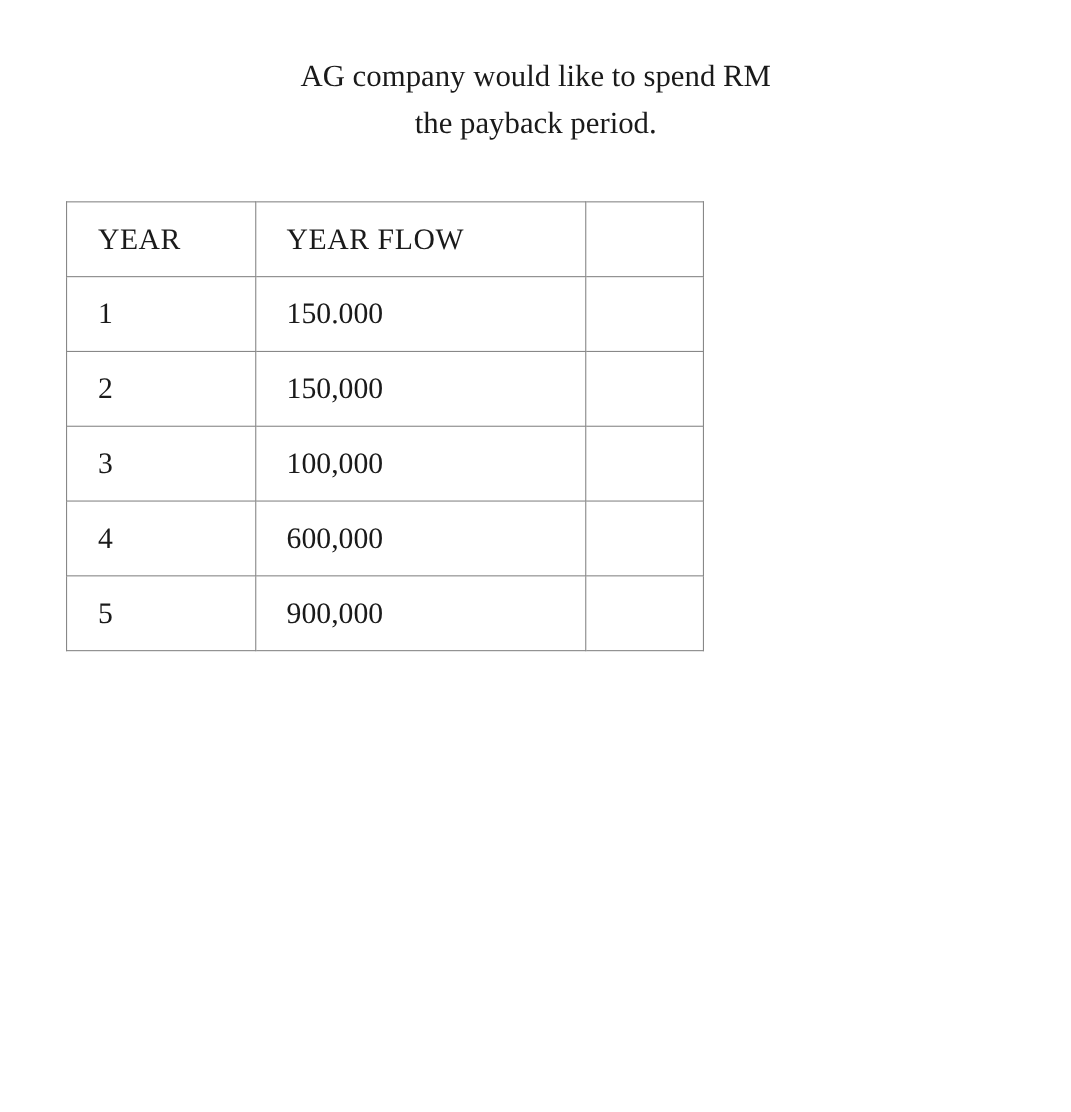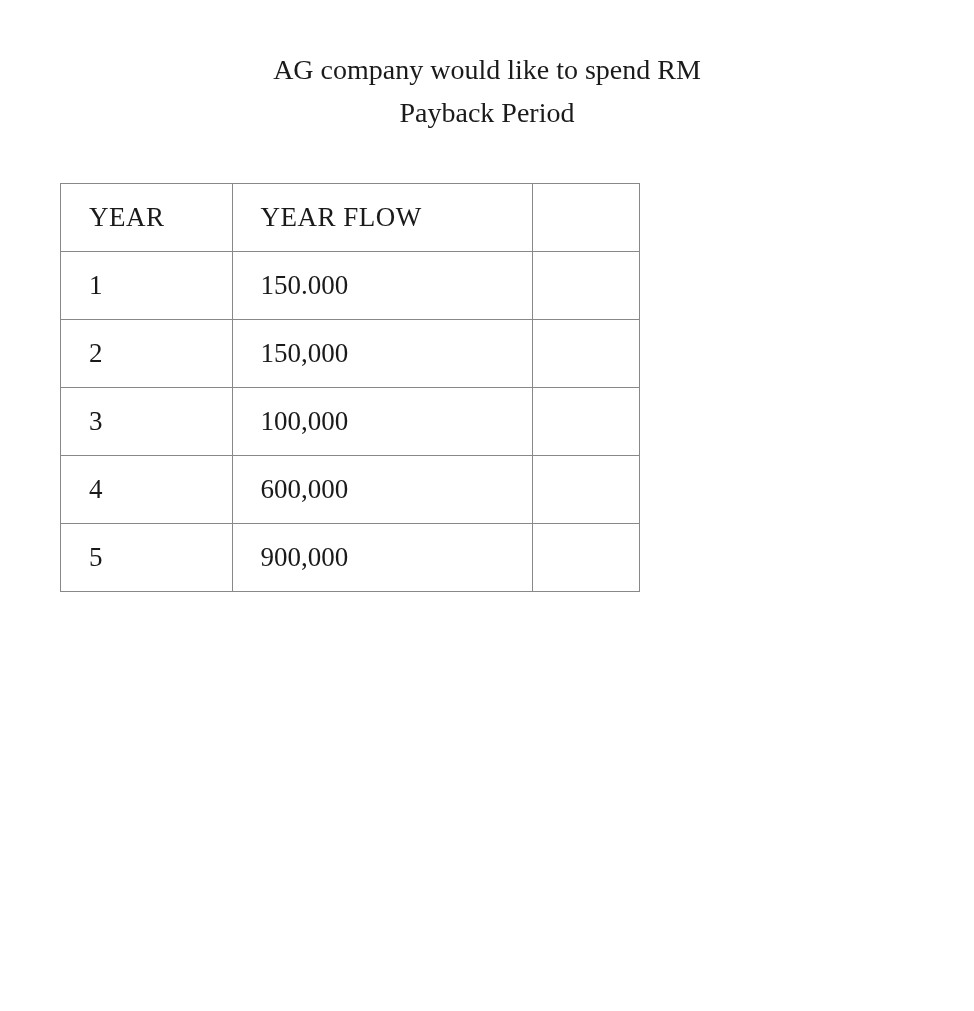--- a/index.html
+++ b/index.html
@@ -61,21 +61,21 @@
 
     .col-empty {
       width: 100px;
     }
   </style>
 </head>
 <body>
 
 <div class="intro-text">
   <p>AG company would like to spend RM</p>
-  <p>Payback Period</p>
+  <p>the payback period.</p>
 </div>
 
 <div class="table-wrapper">
   <table>
     <thead>
       <tr>
         <th class="col-year">YEAR</th>
         <th class="col-cashflow">YEAR FLOW</th>
         <th class="col-empty"></th>
       </tr>

